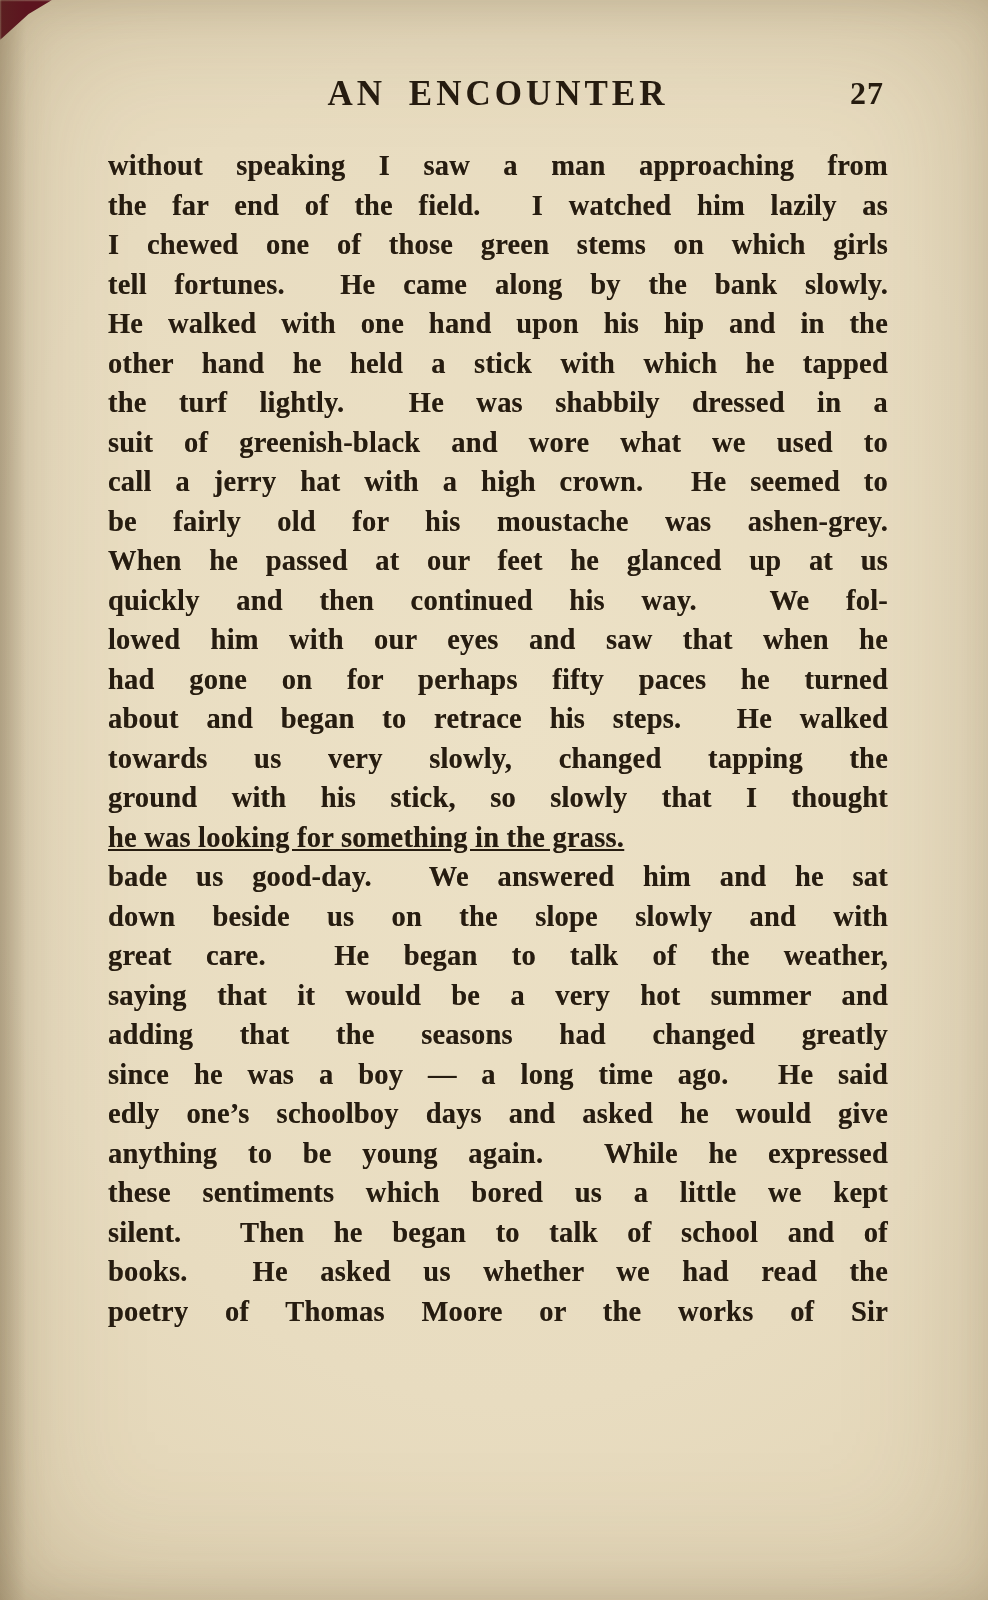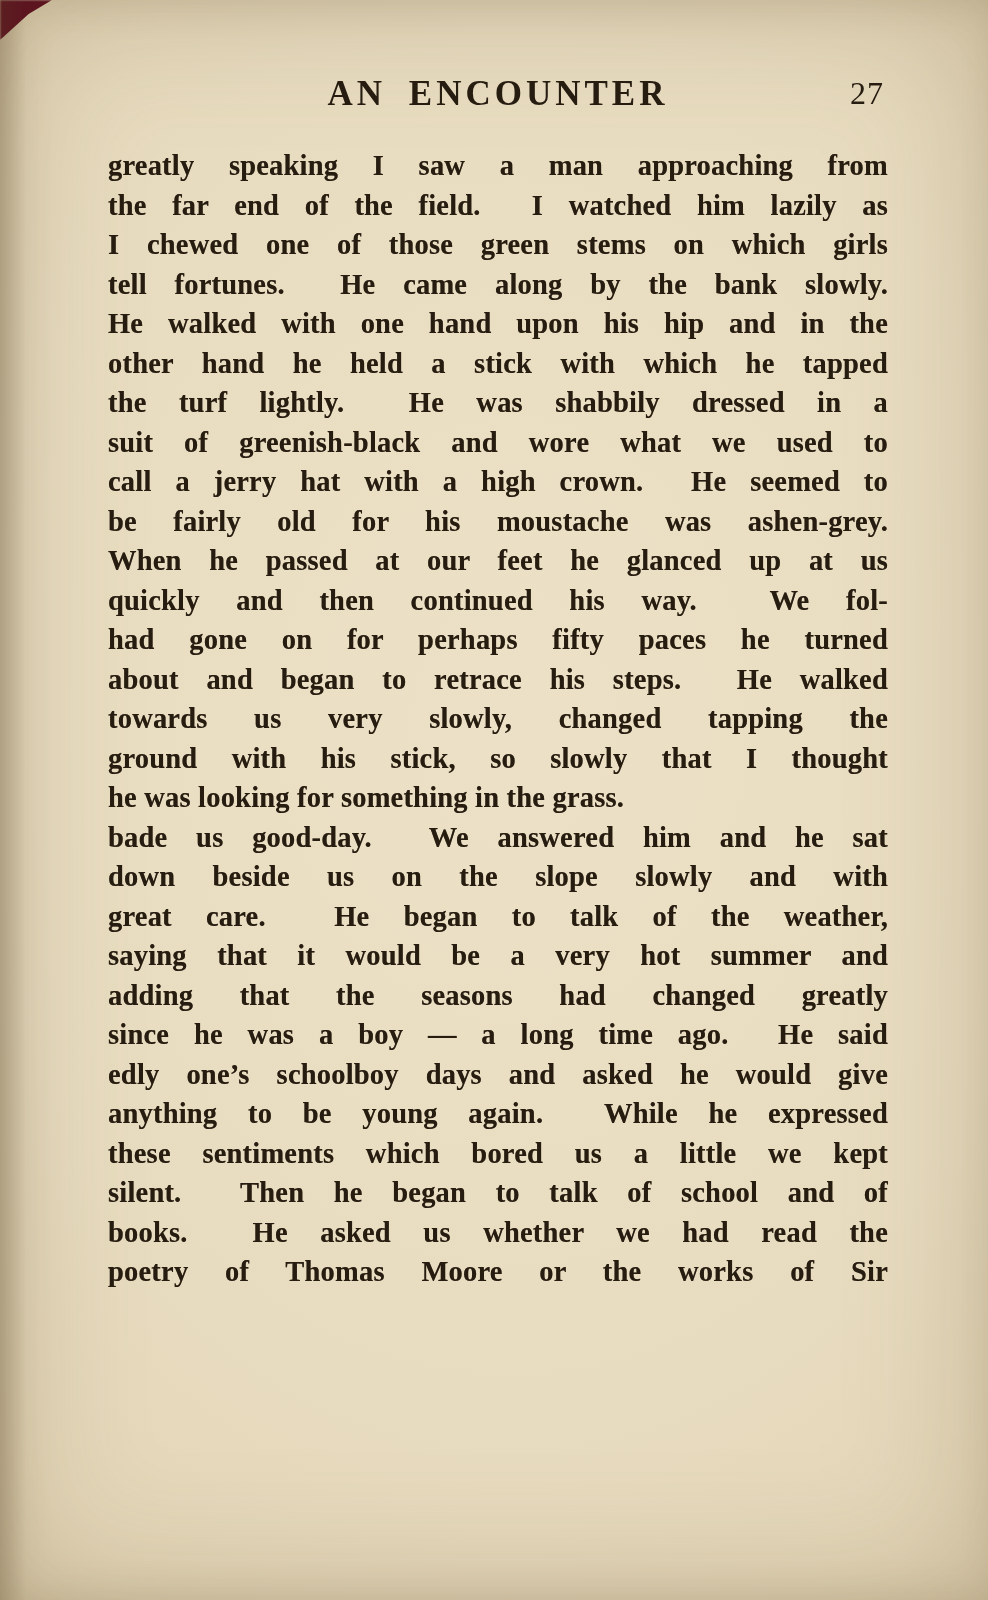--- a/index.html
+++ b/index.html
@@ -55,71 +55,73 @@
     font-weight: bold;
     letter-spacing: 4px;
     word-spacing: 10px;
     white-space: nowrap;
   }
   .page-number {
     position: absolute;
     right: 4px;
     top: 1px;
     font-size: 32px;
-    font-weight: normal;
+    font-weight: bold;
     letter-spacing: 1px;
   }
   .body-text {
     position: absolute;
     top: 146px;
     left: 108px;
     width: 780px;
   }
   .line {
     font-size: 28.5px;
     line-height: 39.5px;
     font-weight: bold;
     letter-spacing: 0.2px;
     text-align: justify;
     text-align-last: justify;
     white-space: normal;
     text-shadow: 0 0 0.5px rgba(45, 33, 18, 0.55);
   }
   .line.last {
     text-align-last: left;
+    text-decoration: underline;
   }
   .line.indent {
     text-indent: 38px;
   }
 </style>
 </head>
 <body>
 
 <div class="page">
   <div class="corner-mark"></div>
   <div class="edge-shade-left"></div>
 
   <div class="header">
     <span class="running-title">AN ENCOUNTER</span>
     <span class="page-number">27</span>
   </div>
 
   <div class="body-text">
-      <div class="line">greatly speaking I saw a man approaching from</div>
+      <div class="line">without speaking I saw a man approaching from</div>
       <div class="line">the far end of the field.&nbsp; I watched him lazily as</div>
       <div class="line">I chewed one of those green stems on which girls</div>
       <div class="line">tell fortunes.&nbsp; He came along by the bank slowly.</div>
       <div class="line">He walked with one hand upon his hip and in the</div>
       <div class="line">other hand he held a stick with which he tapped</div>
       <div class="line">the turf lightly.&nbsp; He was shabbily dressed in a</div>
       <div class="line">suit of greenish-black and wore what we used to</div>
       <div class="line">call a jerry hat with a high crown.&nbsp; He seemed to</div>
       <div class="line">be fairly old for his moustache was ashen-grey.</div>
       <div class="line">When he passed at our feet he glanced up at us</div>
       <div class="line">quickly and then continued his way.&nbsp; We fol-</div>
+      <div class="line">lowed him with our eyes and saw that when he</div>
       <div class="line">had gone on for perhaps fifty paces he turned</div>
       <div class="line">about and began to retrace his steps.&nbsp; He walked</div>
       <div class="line">towards us very slowly, changed tapping the</div>
       <div class="line">ground with his stick, so slowly that I thought</div>
       <div class="line last">he was looking for something in the grass.</div>
       <div class="line">bade us good-day.&nbsp; We answered him and he sat</div>
       <div class="line">down beside us on the slope slowly and with</div>
       <div class="line">great care.&nbsp; He began to talk of the weather,</div>
       <div class="line">saying that it would be a very hot summer and</div>
       <div class="line">adding that the seasons had changed greatly</div>

